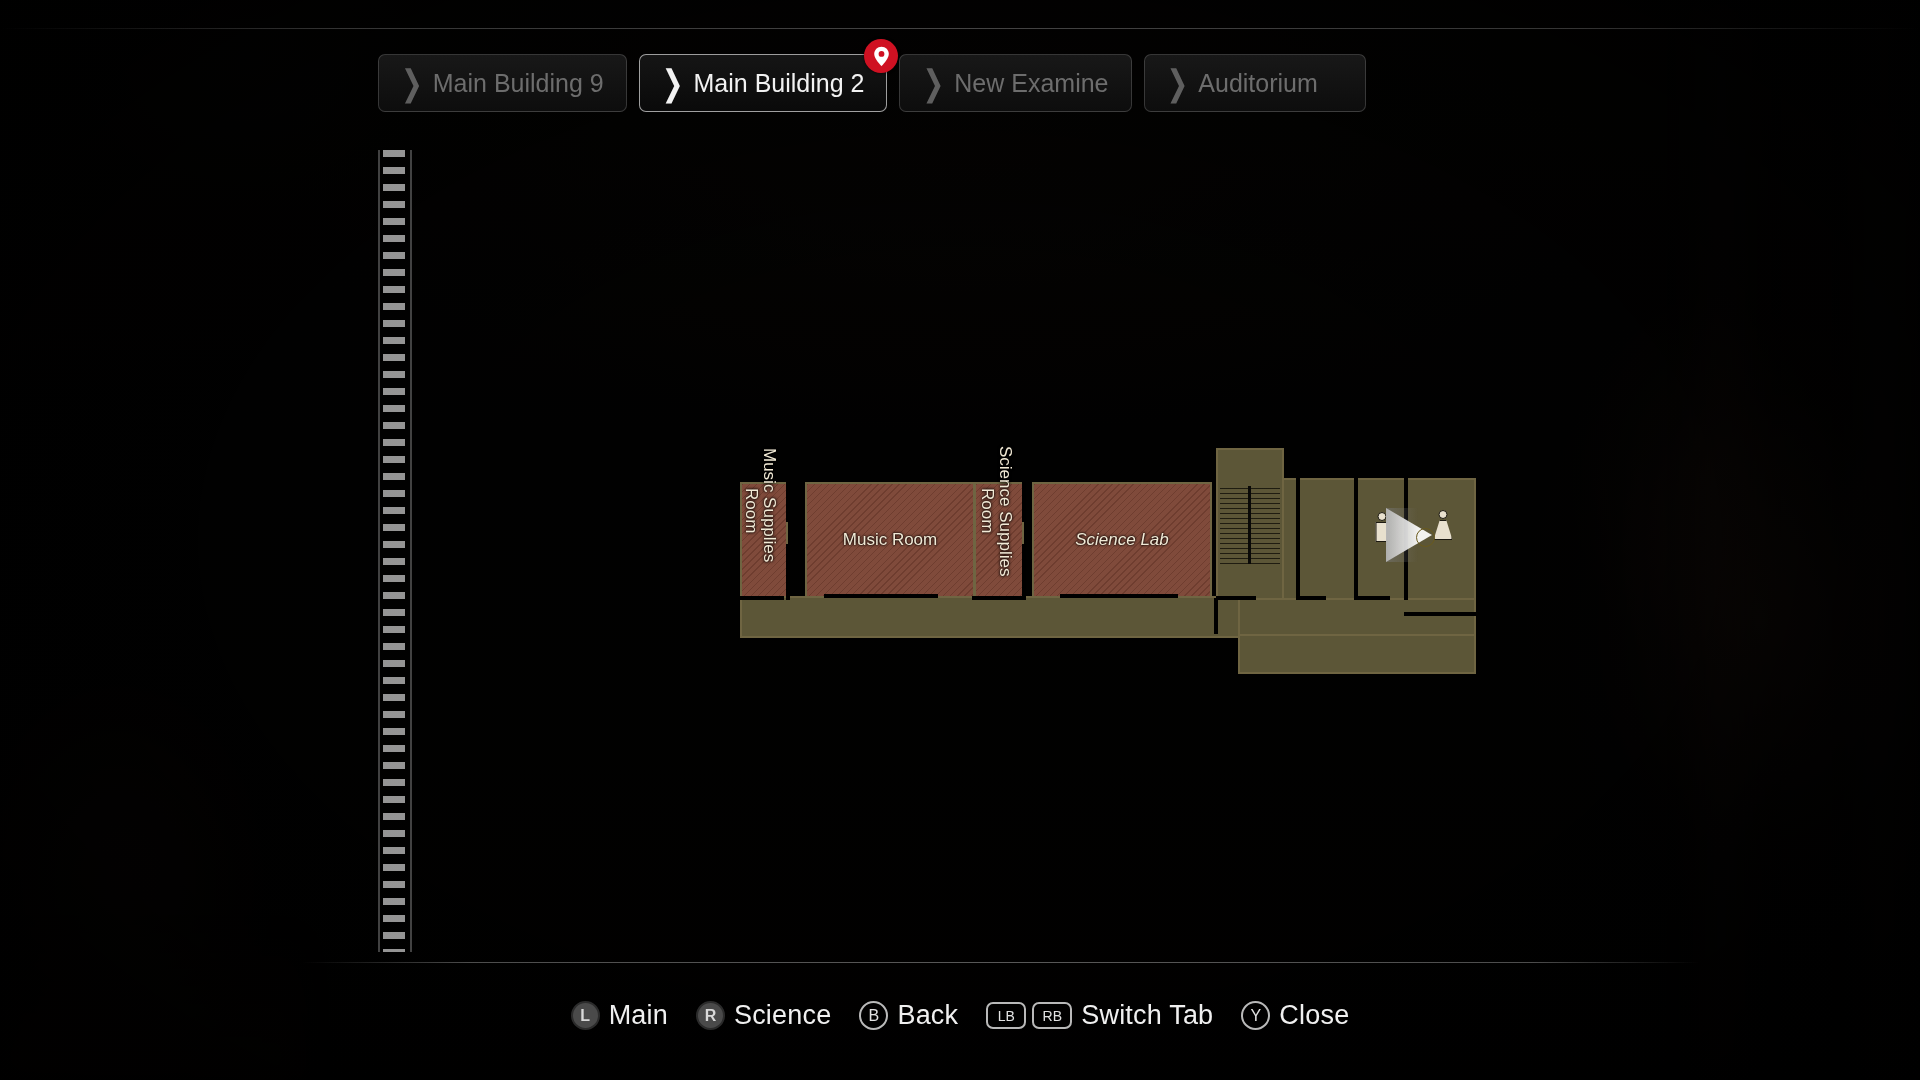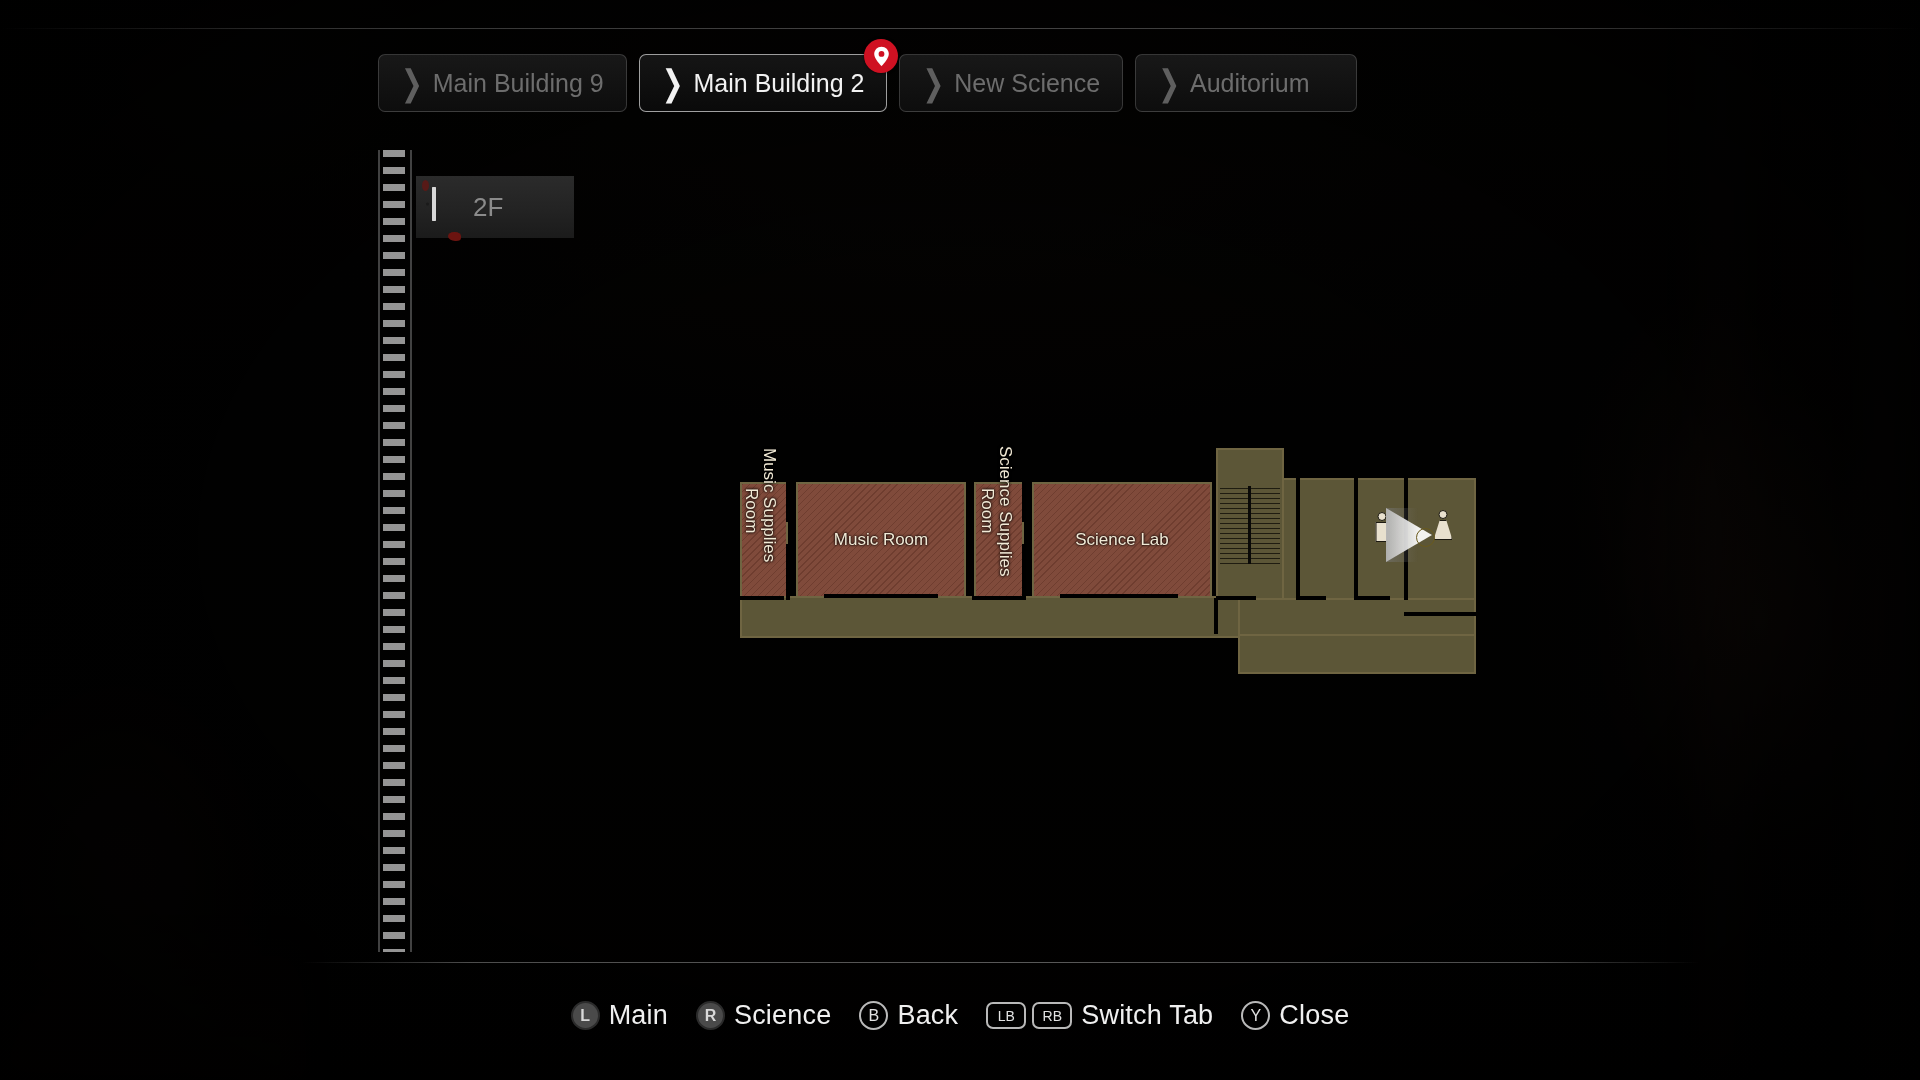--- a/index.html
+++ b/index.html
@@ -411,70 +411,64 @@
       <span class="tab-badge">
         <svg width="17" height="21" viewBox="0 0 17 21">
           <path d="M8.5 0.8 C4.4 0.8 1.2 4 1.2 8.1 C1.2 13.2 8.5 20.2 8.5 20.2 C8.5 20.2 15.8 13.2 15.8 8.1 C15.8 4 12.6 0.8 8.5 0.8 Z" fill="#ffffff"></path>
           <circle cx="8.5" cy="7.9" r="2.9" fill="#cf1122"></circle>
         </svg>
       </span>
     </div>
 
     <div class="tab">
       <span class="chev">❯</span>
-      <span>New Science</span>
+      <span>New Examine</span>
     </div>
 
     <div class="tab">
       <span class="chev">❯</span>
       <span>Auditorium</span>
     </div>
 
   </div>
 
   <div class="rail">
     <div class="rail-line l"></div>
     <div class="rail-line r"></div>
     <div class="perfs"></div>
   </div>
 
   <div class="floor-list">
 
 
-    <div class="floor-item">
-      <span class="blood" style="left:6px;top:4px;width:7px;height:11px;border-radius:50%;opacity:.7;"></span>
-      <span class="blood" style="left:32px;bottom:-3px;width:13px;height:9px;border-radius:50% 50% 40% 60%;"></span>
-      <span class="floor-icon"><span class="door-closed"></span></span>
-      <span>2F</span>
-    </div>
 
 
 
   </div>
 
   <div class="map">
 
     <div class="corridor" style="left:0px;  top:148px; width:500px; height:42px;"></div>
     <div class="corridor" style="left:498px;top:148px; width:238px; height:42px;"></div>
     <div class="corridor" style="left:498px;top:30px;  width:238px; height:122px;"></div>
     <div class="corridor" style="left:498px;top:186px; width:238px; height:40px;"></div>
 
     <div class="room" style="left:0px; top:34px; width:48px; height:116px;"></div>
     <div class="vlabel" style="left:20px; top:0px; height:148px;"><span>Music Supplies</span></div>
     <div class="vlabel" style="left:2px; top:40px; height:90px;"><span>Room</span></div>
 
-    <div class="room" style="left:56px; top:34px; width:170px; height:116px;">
+    <div class="room" style="left:65px; top:34px; width:170px; height:116px;">
       <span>Music Room</span>
     </div>
 
     <div class="room" style="left:234px; top:34px; width:50px; height:116px;"></div>
     <div class="vlabel" style="left:256px; top:-2px; height:158px;"><span>Science Supplies</span></div>
     <div class="vlabel" style="left:238px; top:40px; height:90px;"><span>Room</span></div>
 
-    <div class="room" style="left:292px; top:34px; width:180px; height:116px;">
+    <div class="room" style="left:292px; top:34px; width:180px; height:116px;font-style:italic;">
       <span>Science Lab</span>
     </div>
 
     <div class="wallseg" style="left:56px;  top:146px; width:0px; height:0px;"></div>
     <div class="wallseg" style="left:84px;  top:146px; width:114px; height:4px;"></div>
     <div class="wallseg" style="left:320px; top:146px; width:118px; height:4px;"></div>
     <div class="wallseg" style="left:46px;  top:34px;  width:4px;  height:40px;"></div>
     <div class="wallseg" style="left:46px;  top:96px;  width:4px;  height:56px;"></div>
     <div class="wallseg" style="left:282px; top:34px;  width:4px;  height:40px;"></div>
     <div class="wallseg" style="left:282px; top:96px;  width:4px;  height:56px;"></div>

